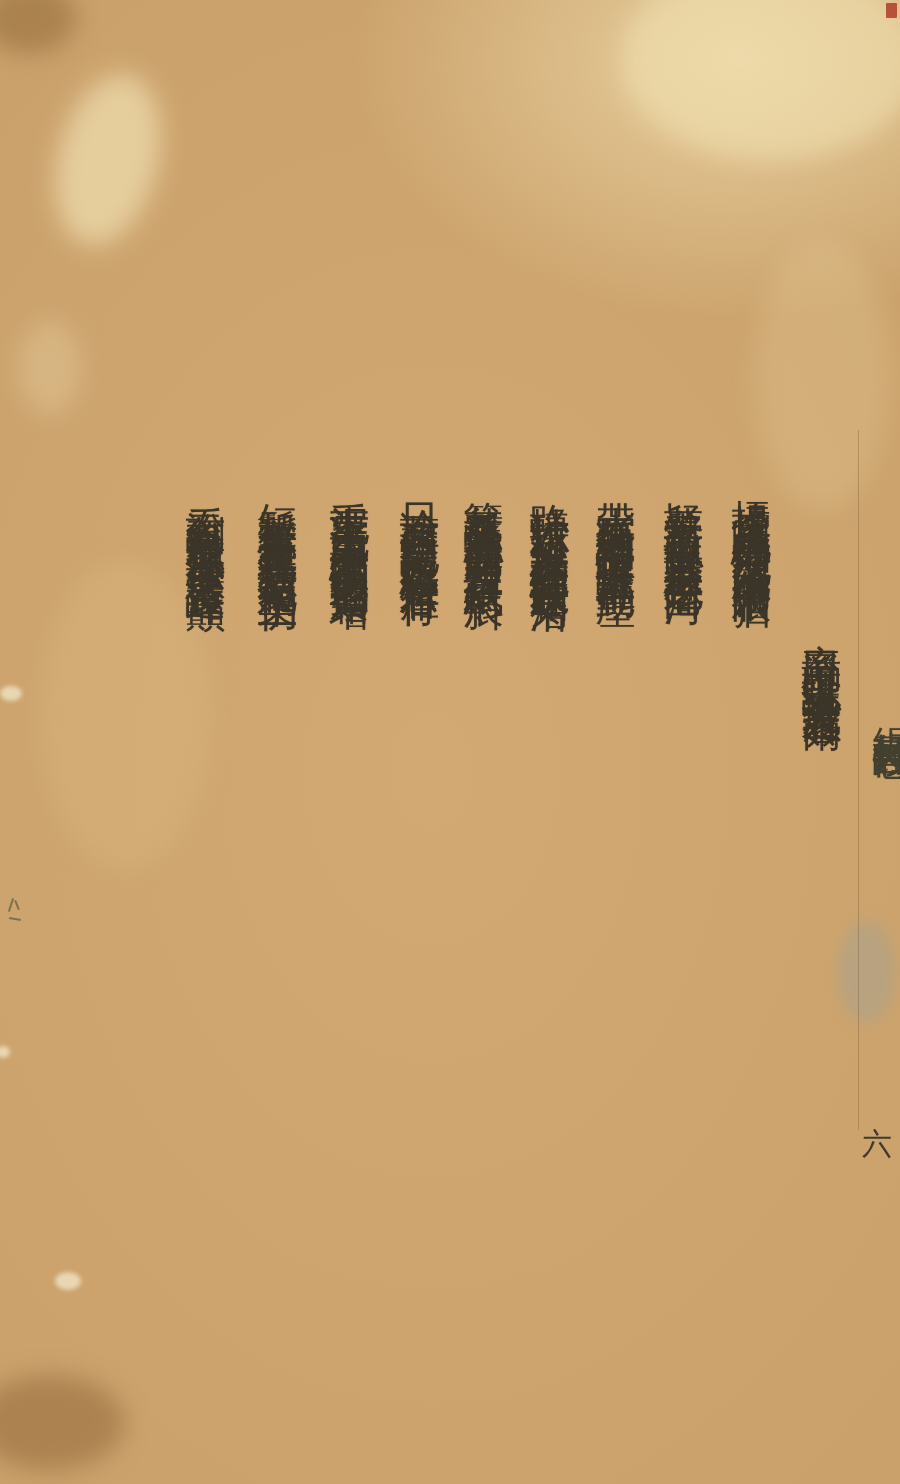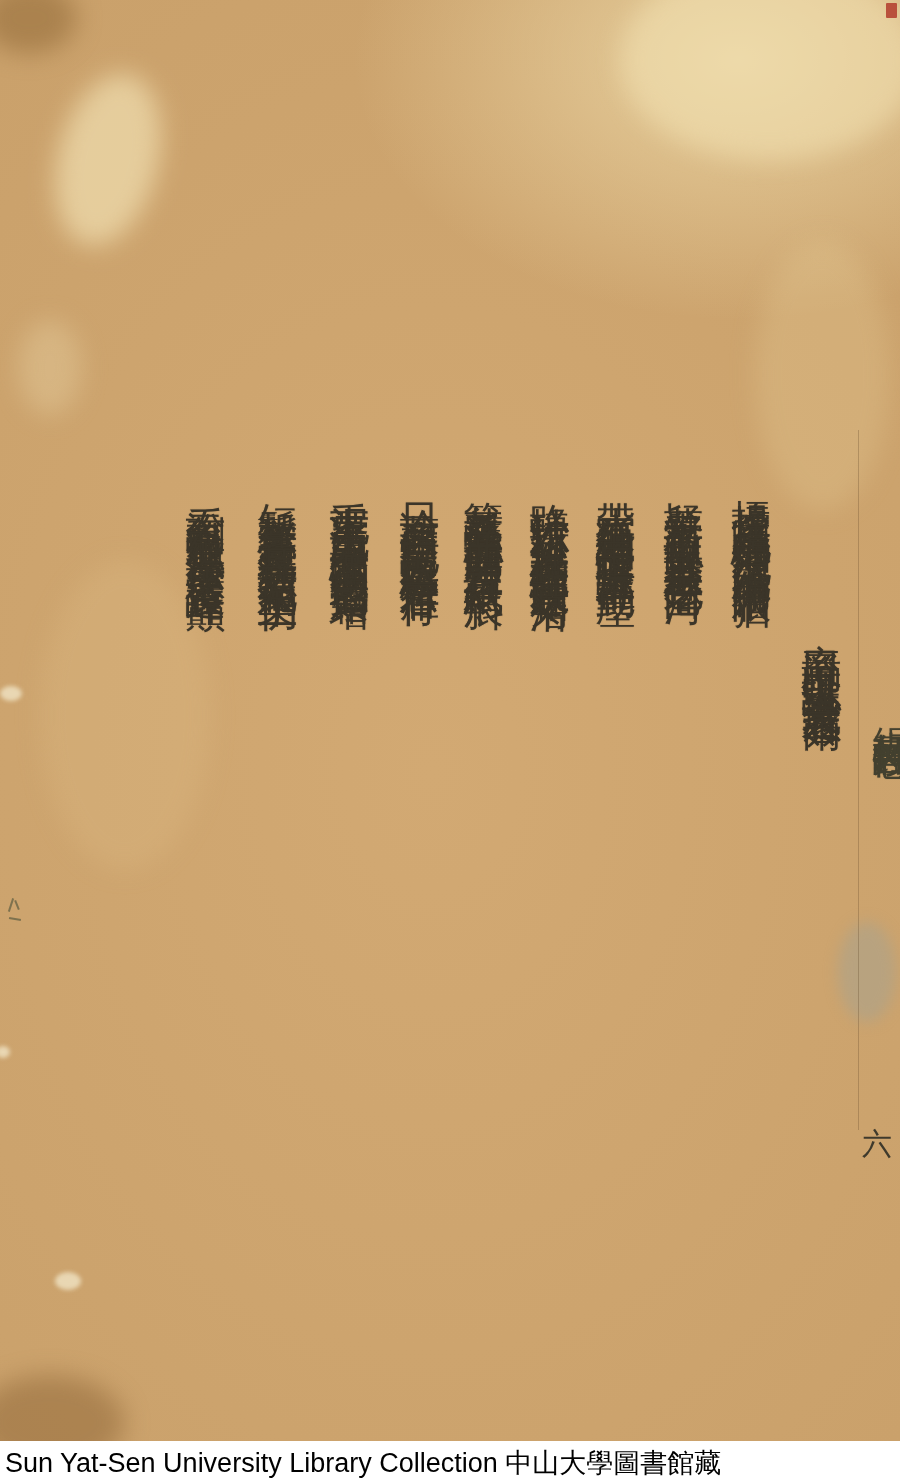--- a/index.html
+++ b/index.html
@@ -101,17 +101,14 @@
   <div class="vcol c6" style="color: rgb(59, 53, 41);">重泥茶竈汲山泉手煮蘭芽獨惘然老覺繁霜增</div>
   <div class="vcol c7" style="color: rgb(59, 53, 41);">短鬢愁驚舊夢逼殘年耳邊猶聽拈花偈案上仍</div>
   <div class="vcol c8" style="color: rgb(59, 53, 41);">看說劍篇會取無生傳法像慈雲常護遠峰巔</div>
 
   <div class="scribble" title="illegible-pencil-mark">
       <i></i>
       <i></i>
       <i></i>
     </div>
 
-  <div class="caption">
-    <span>Sun Yat-Sen University Library Collection 中山大學圖書館藏</span>
-  </div>
 
 </div>
 
 </body></html>

